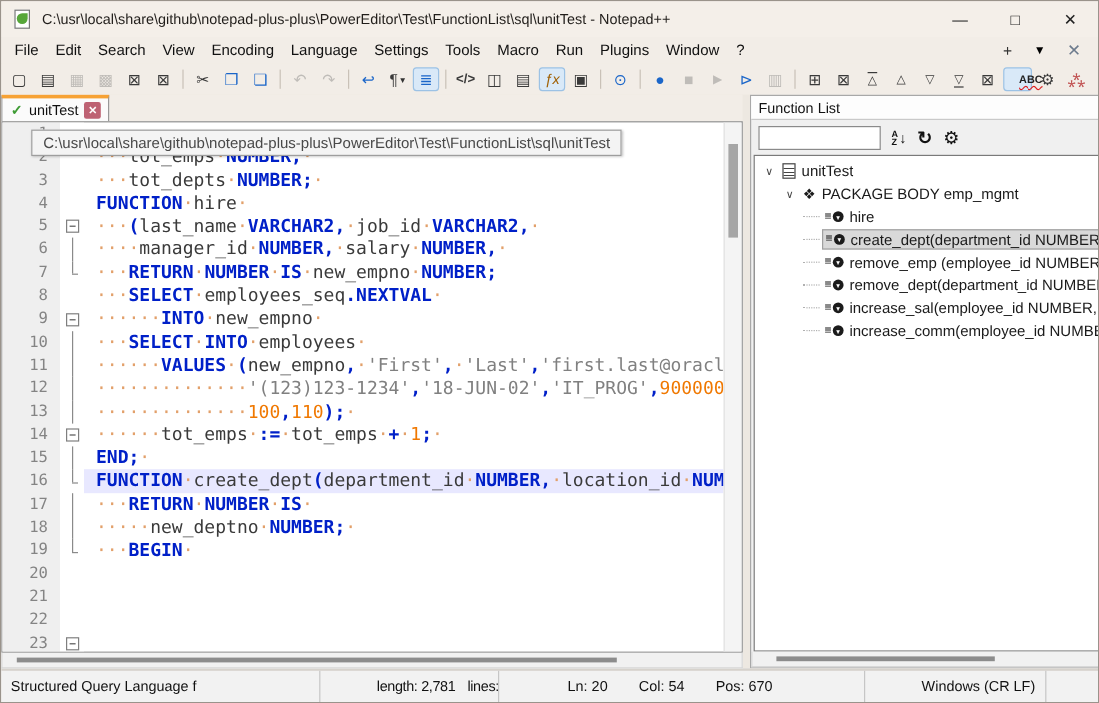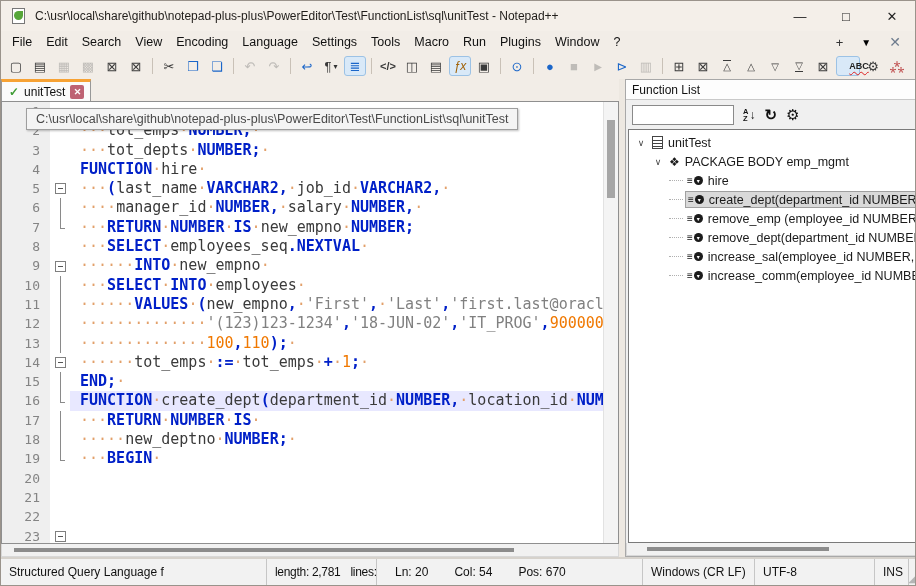--- a/index.html
+++ b/index.html
@@ -98,21 +98,21 @@
   .ticon { flex: none; margin-right: 5px; display: inline-flex; align-items: center; }
   .icon-file { width: 11px; height: 13px; border: 1px solid #444; background: linear-gradient(#fff 0 3px, #444 3px 4px, #fff 4px 6px, #444 6px 7px, #fff 7px 9px, #444 9px 10px, #fff 10px); }
   .icon-package { font-size: 12px; color: #1b1b1b; }
   .icon-leaf { display: inline-flex; align-items: center; gap: 1px; }
   .icon-leaf .bars { font-size: 10px; font-weight: bold; color: #111; line-height: 10px; }
   .icon-leaf .disc { width: 9px; height: 9px; background: #1b1b1b; border-radius: 50%; color: #fff; font-size: 6px; display: flex; align-items: center; justify-content: center; }
   .dots { border-top: 1px dotted #b0b0b0; width: 14px; flex: none; margin-right: 2px; }
   .tlabel { overflow: hidden; white-space: nowrap; }
 
   
-  .statusbar { height: 28px; flex: none; background: #F2F2F2; border-top: 2px solid #d6d2cc; display: flex; align-items: stretch; font-size: 12px; color: #111; }
+  .statusbar { height: 28px; flex: none; background: #F2F2F2; border-top: 2px solid #d6d2cc; display: flex; align-items: stretch; font-size: 12px; color: #111; gap: 39px; }
   .sb-sec { display: flex; align-items: center; padding-left: 8px; border-right: 1px solid #c6c6c6; overflow: hidden; white-space: nowrap; }
   .sb-doctype { width: 266px; flex: none; }
   .sb-lengths { width: 110px; flex: none; gap: 10px; letter-spacing: -0.3px; }
   .sb-pos { width: 256px; flex: none; gap: 26px; margin-left: 10px; }
   .sb-eol { width: 112px; flex: none; }
   .sb-enc { width: 120px; flex: none; }
   .sb-ins { width: 34px; flex: none; }
   .sb-grip { flex: 1; position: relative; border-right: none; }
   .sb-grip::after { content: "◢"; position: absolute; right: 1px; bottom: 1px; font-size: 10px; color: #b5b5b5; }
 

